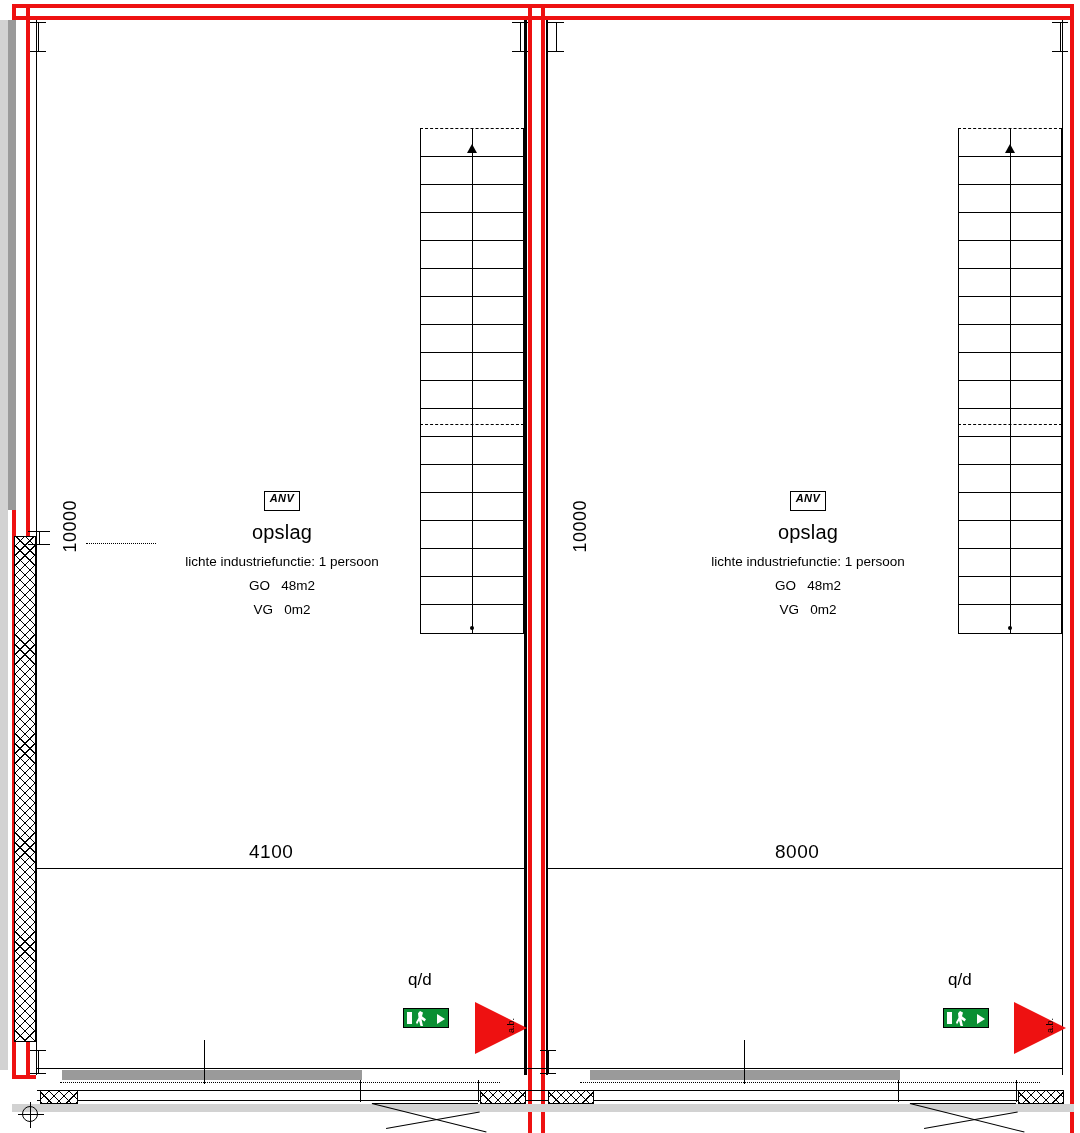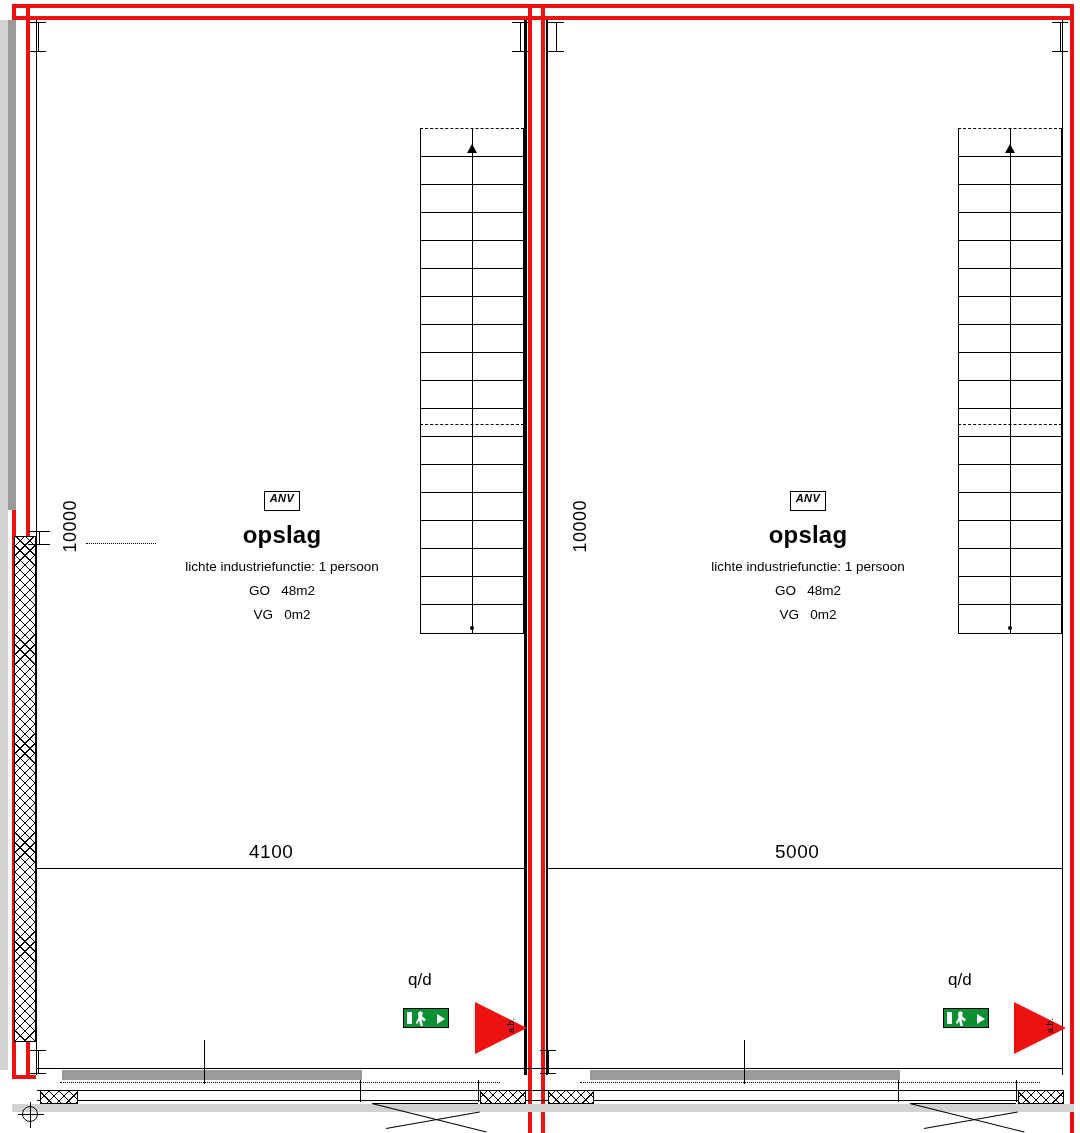--- a/index.html
+++ b/index.html
@@ -26,23 +26,22 @@
   .gry { background: #9a9a9a; position: absolute; }
   .ltgry { background: #d2d2d2; position: absolute; }
 
   
   .unit-label {
     position: absolute;
     text-align: center;
     color: #000;
   }
   .room-name {
-    font-size: 24px;
+    font-size: 20px;
     letter-spacing: .2px;
-    font-weight: bold;
   }
   .room-sub {
     font-size: 13.5px;
   }
   .room-area {
     font-size: 13.5px;
   }
   .anv-box {
     display: inline-block;
     border: 1.3px solid #000;
@@ -360,21 +359,21 @@
     </div>
     <div class="room-area" style="margin-top:9px;">
       <span>VG</span>
       &nbsp;&nbsp;<span>0m2</span>
     </div>
   </div>
 
   <div class="dim-v" style="left:60px; top:500px;">10000</div>
   <div class="dim-v" style="left:570px; top:500px;">10000</div>
   <div class="dim-h" style="left:249px; top:841px;">4100</div>
-  <div class="dim-h" style="left:775px; top:841px;">5000</div>
+  <div class="dim-h" style="left:775px; top:841px;">8000</div>
 
   <div class="qd-label" style="left:408px; top:970px;">q/d</div>
   <div class="exit-sign" style="left:403px; top:1008px;">
     <div class="bar"></div>
       <div class="man"></div>
       <div class="arrow"></div>
   </div>
   <div class="tri" style="left:475px; top:1002px;"></div>
   <div class="tri-text" style="left:506px; top:1018px;">a.b.</div>
 

